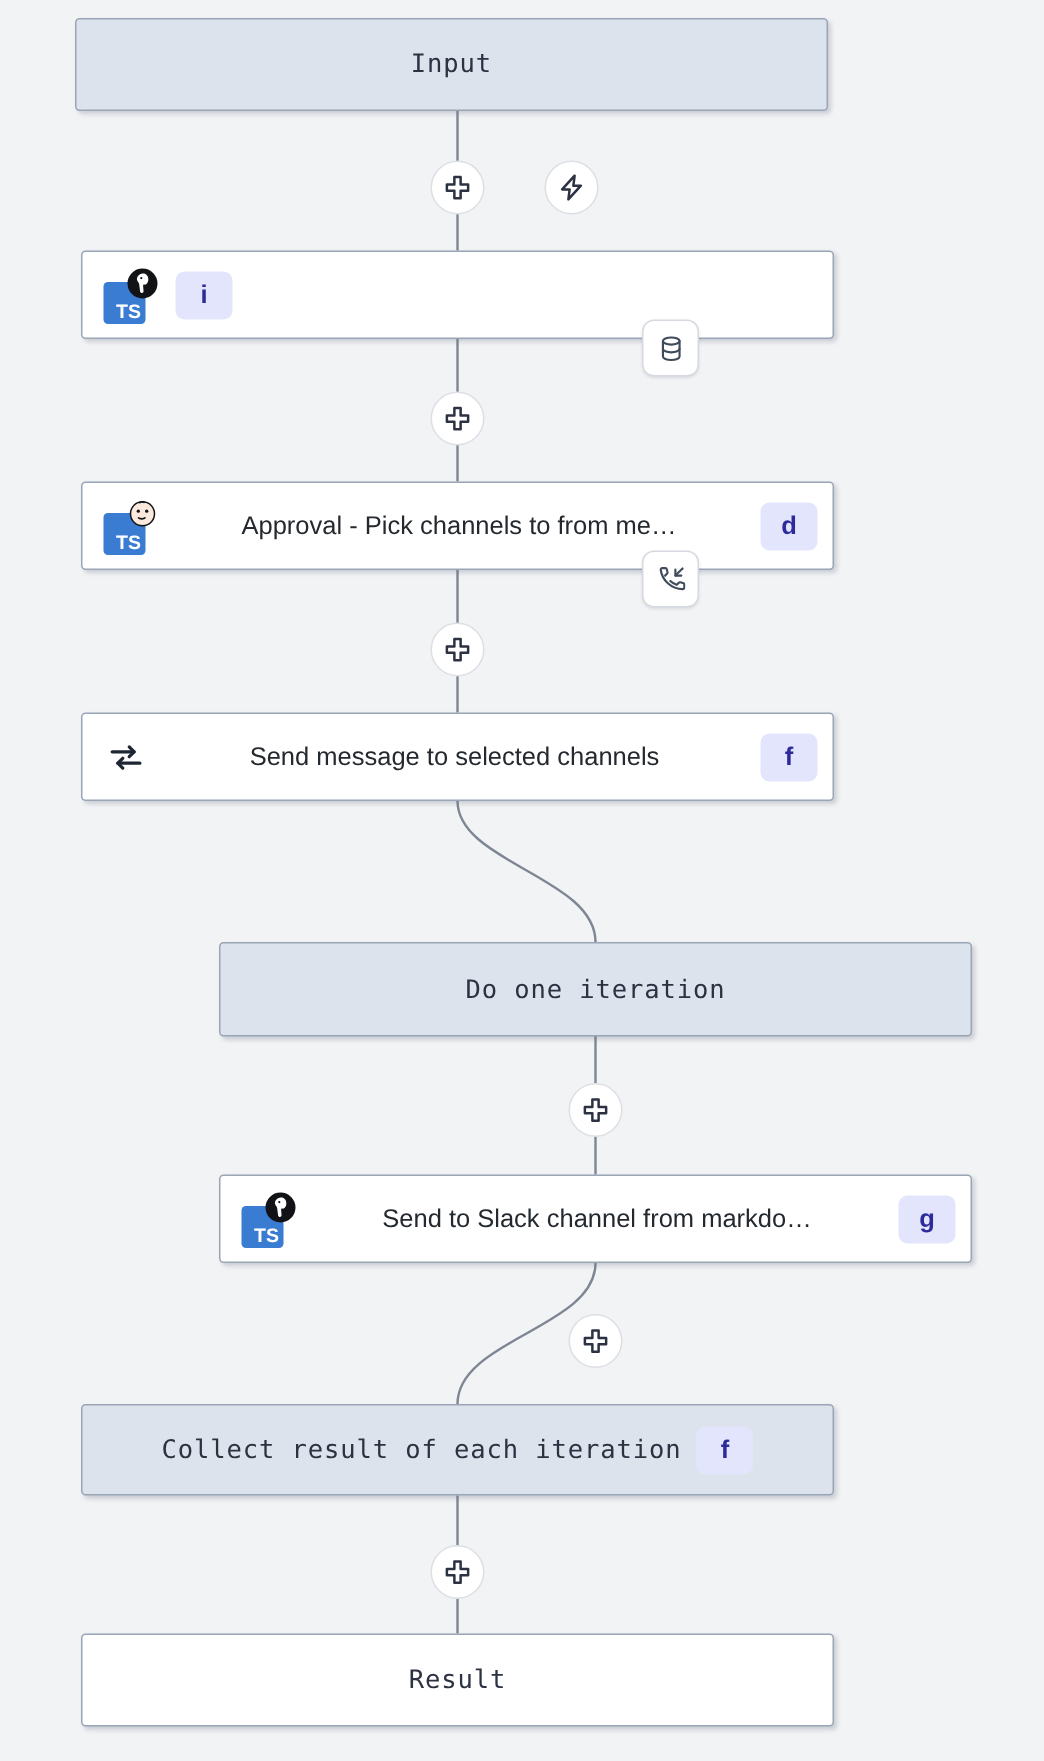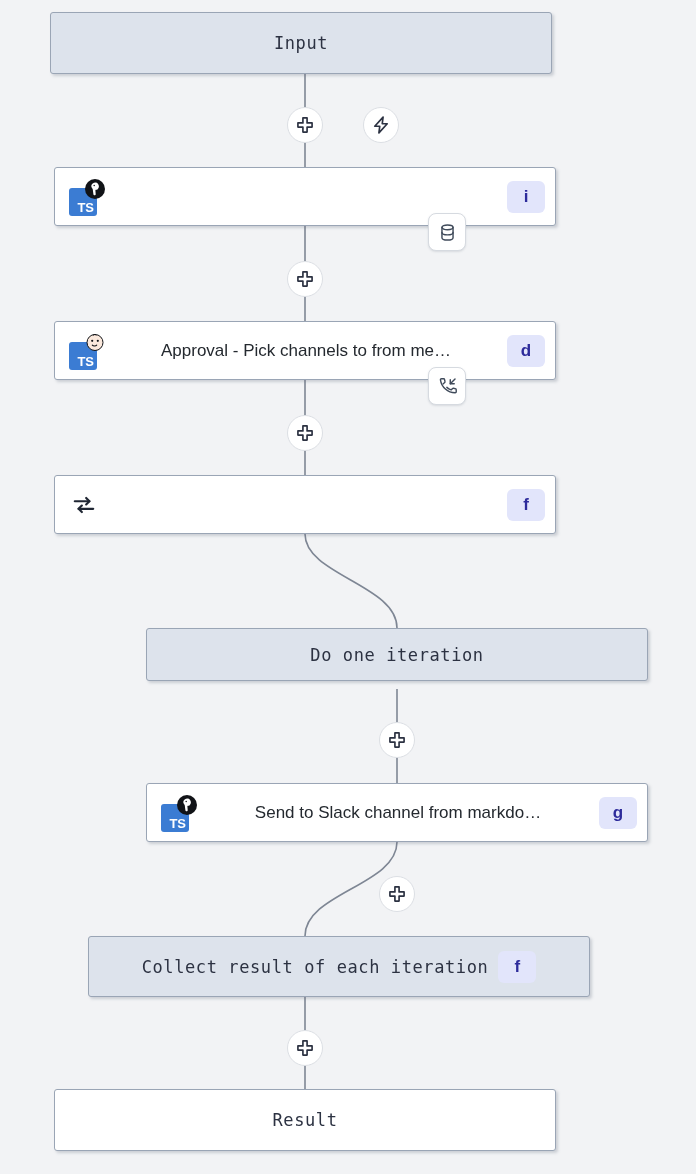--- a/index.html
+++ b/index.html
@@ -28,21 +28,20 @@
     pointer-events: none;
   }
   
   .node {
     position: absolute;
     box-sizing: border-box;
     border-radius: 3px;
     display: flex;
     align-items: center;
     box-shadow: 2px 2px 3px rgba(100,110,130,0.28);
-    justify-content: space-between;
   }
   .node.terminal {
     background: #dde3ec;
     border: 1px solid #9aa5b5;
     justify-content: center;
   }
   .node.terminal.result {
     background: #ffffff;
   }
   .node.step {
@@ -52,21 +51,20 @@
   }
   .node.iterbox {
     background: #dde3ec;
     border: 1px solid #9aa5b5;
     justify-content: center;
   }
   .node.collectbox {
     background: #dde3ec;
     border: 1px solid #9aa5b5;
     justify-content: center;
-    margin-left: 34px;
   }
 
   .mono-label {
     font-family: "DejaVu Sans Mono", "Liberation Mono", monospace;
     font-size: 17px;
     letter-spacing: 0.6px;
     color: #2c3242;
     white-space: nowrap;
   }
   .step-label {
@@ -247,24 +245,25 @@
 
   <div class="node step" style="left:54px; top:475px; width:502px; height:59px;">
     <span class="loop-icon">
       <svg width="26" height="26" viewBox="0 0 24 24" fill="none" stroke="#1f2633" stroke-width="2" stroke-linecap="round" stroke-linejoin="round">
         <path d="M3.5 8.5h13.5"></path>
         <path d="M14 5.5l3 3-3 3"></path>
         <path d="M20.5 15.5H7"></path>
         <path d="M10 12.5l-3 3 3 3"></path>
       </svg>
     </span>
+    <span class="step-label">Send message to selected channels</span>
     <span class="letter-badge">f</span>
   </div>
 
-  <div class="node iterbox" style="left:146px; top:628px; width:502px; height:53px;">
+  <div class="node iterbox" style="left:146px; top:628px; width:502px; height:63px;">
     <span class="mono-label">Do one iteration</span>
   </div>
 
   <div class="node step" style="left:146px; top:783px; width:502px; height:59px;">
     <span class="lang-icon">
       <span class="ts-square">TS</span>
       <span class="emoji-overlay">
         <svg width="22" height="22" viewBox="0 0 22 22" aria-hidden="true">
           <circle cx="11" cy="11" r="10" fill="#111317"></circle>
           <path d="M11.6 4.4c-2.3 0-4 1.5-4.3 3.3-.1.9.2 1.6.7 2.2.4.5.7 1 .8 1.7l.6 4.7c.1.6.6 1 1.2 1 .6 0 1.1-.5 1.1-1.1l-.3-3.9c0-.5.3-.8.7-.6.5.2.9.1 1.3-.2.9-.7 1.5-1.9 1.5-3.2 0-2.1-1.5-3.9-3.3-3.9z" fill="#ffffff"></path>

